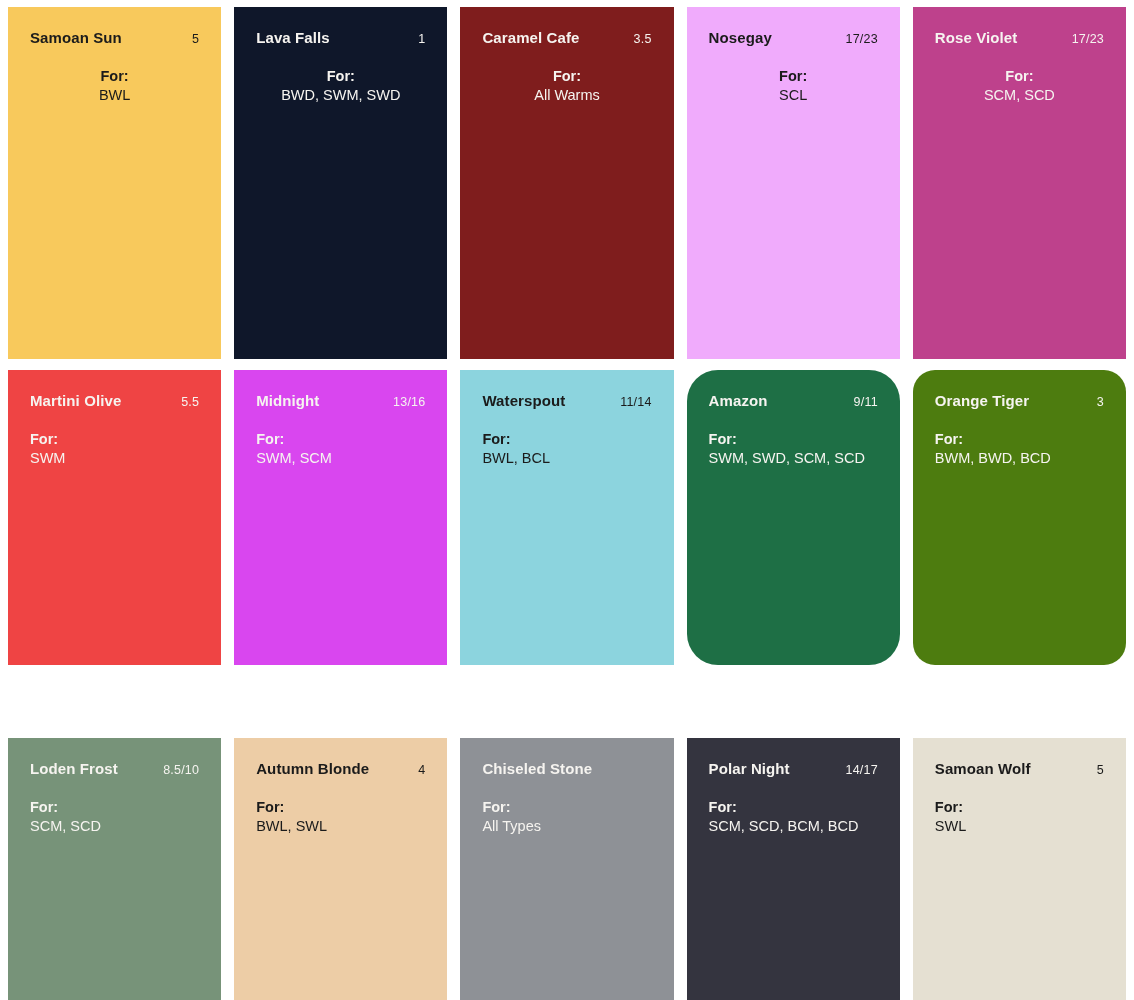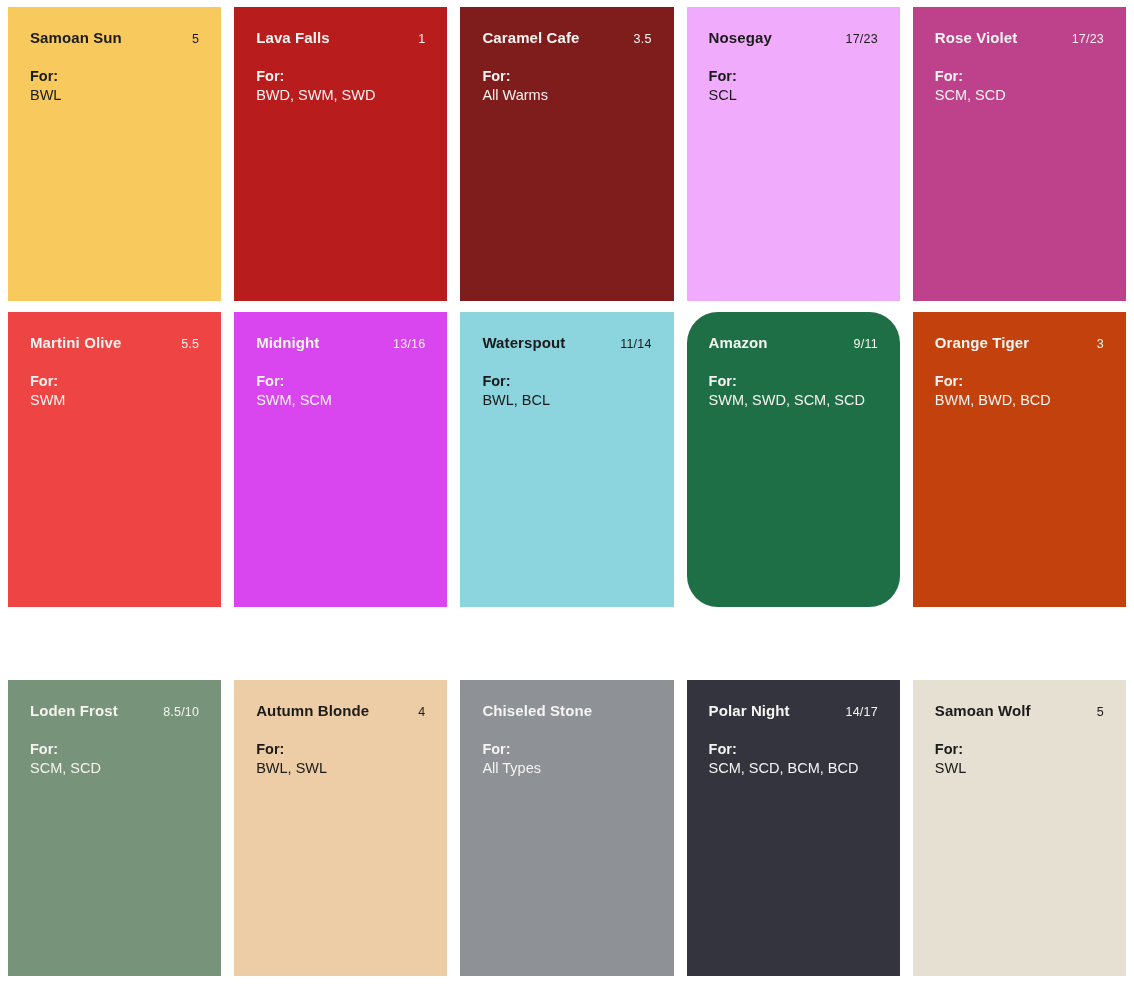--- a/index.html
+++ b/index.html
@@ -29,21 +29,21 @@
   }
   .grid-top {
     padding-top: 7px;
   }
   .swatch {
     position: relative;
     box-sizing: border-box;
     padding: 22px 22px 0 22px;
     overflow: hidden;
   }
-  .swatch-row1 .swatch { height: 294px; }
+  .swatch-row1 .swatch { height: 352px; text-align: center; }
   .swatch-row2 .swatch { height: 295px; }
   .swatch-bottom .swatch { height: 296px; }
 
   .swatch-header {
     display: flex;
     align-items: baseline;
     justify-content: space-between;
     width: 100%;
   }
   .swatch-name {
@@ -95,21 +95,21 @@
     <div class="swatch dark-text" style="background-color: rgb(248, 201, 92);">
       <div class="swatch-header">
         <span class="swatch-name">Samoan Sun</span>
         <span class="swatch-number">5</span>
       </div>
       <div class="swatch-for-block">
         <span class="swatch-for-label">For:</span>
         <span class="swatch-for-value">BWL</span>
       </div>
     </div>
-    <div class="swatch light-text" style="background-color: #b91c1c;">
+    <div class="swatch light-text" style="background-color: #0f172a;">
       <div class="swatch-header">
         <span class="swatch-name">Lava Falls</span>
         <span class="swatch-number">1</span>
       </div>
       <div class="swatch-for-block">
         <span class="swatch-for-label">For:</span>
         <span class="swatch-for-value">BWD, SWM, SWD</span>
       </div>
     </div>
     <div class="swatch light-text" style="background-color: #7f1d1d;">
@@ -178,21 +178,21 @@
     <div class="swatch light-text" style="background-color: rgb(30, 111, 69); border-radius: 31px;">
       <div class="swatch-header">
         <span class="swatch-name">Amazon</span>
         <span class="swatch-number">9/11</span>
       </div>
       <div class="swatch-for-block">
         <span class="swatch-for-label">For:</span>
         <span class="swatch-for-value">SWM, SWD, SCM, SCD</span>
       </div>
     </div>
-    <div class="swatch light-text" style="background-color: #c2410c;">
+    <div class="swatch light-text" style="background-color: #4d7c0f; border-radius: 22px;">
       <div class="swatch-header">
         <span class="swatch-name">Orange Tiger</span>
         <span class="swatch-number">3</span>
       </div>
       <div class="swatch-for-block">
         <span class="swatch-for-label">For:</span>
         <span class="swatch-for-value">BWM, BWD, BCD</span>
       </div>
     </div>
   </div>

